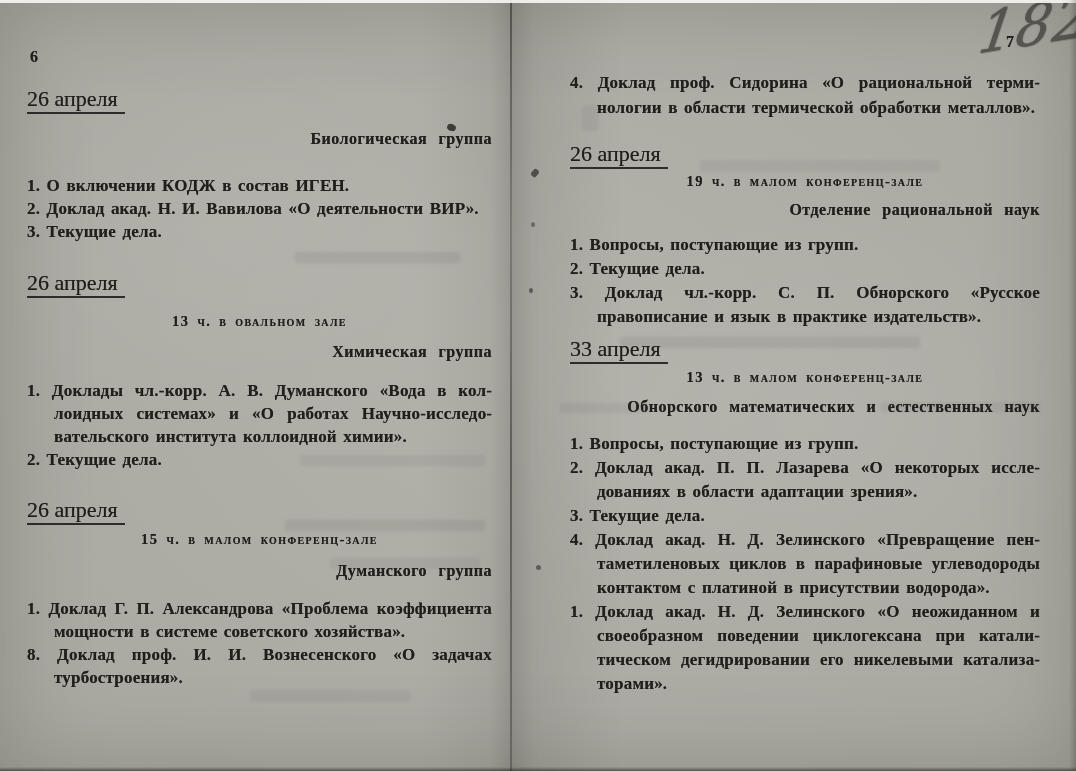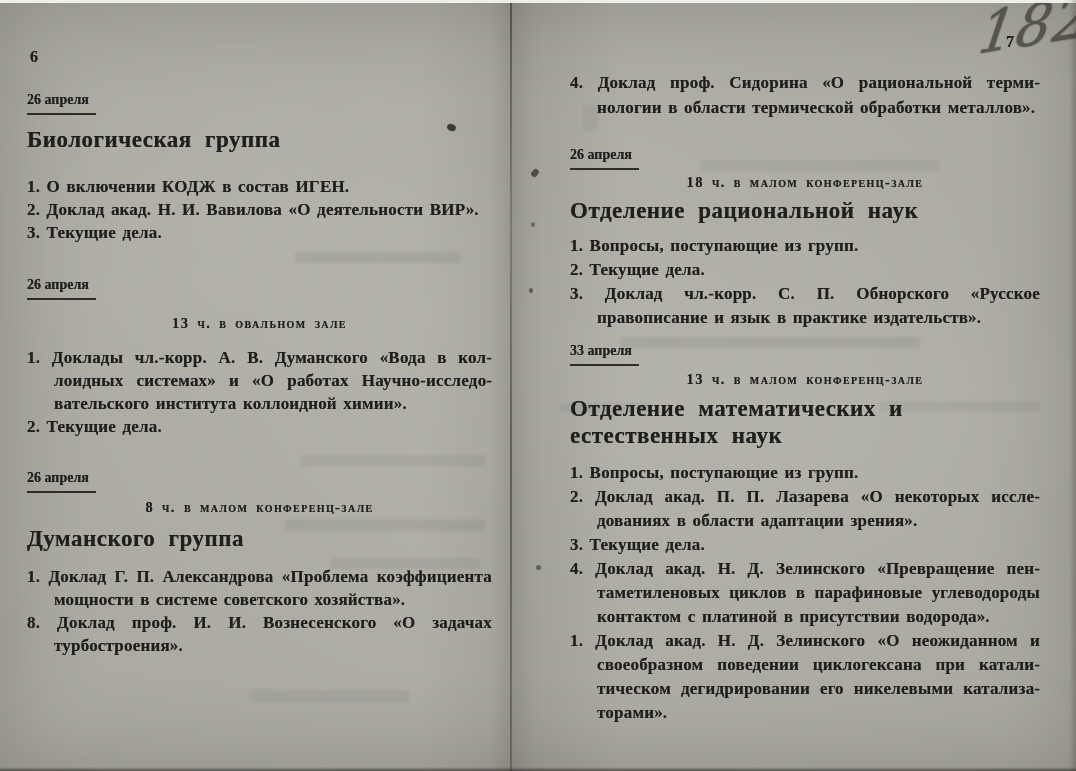--- a/index.html
+++ b/index.html
@@ -22,31 +22,31 @@
     background:linear-gradient(270deg, rgba(0,0,0,0) 84%, rgba(42,40,34,0.09) 100%); }
 
   .pn { position:absolute; font-size:16px; font-weight:bold;
         text-shadow:0 0 0.6px rgba(30,30,28,0.7); }
   .pn--left  { left:30px; top:48px; }
   .pn--right { right:62px; top:33px; }
 
   
   .date-row { line-height:21px; }
   .date {
-    display:inline-block; font-size:14px; font-weight:bold;
+    display:inline-block; font-size:22px; font-weight:normal;
     padding:0 7px 3px 0; border-bottom:2px solid rgba(32,30,27,0.9);
     text-shadow:0 0 0.6px rgba(30,30,28,0.7);
   }
   .venue {
     text-align:center; font-size:14.5px; font-weight:bold;
     font-variant-caps:small-caps; letter-spacing:1.4px; word-spacing:3px;
     line-height:17px; text-shadow:0 0 0.5px rgba(30,30,28,0.7);
   }
   .heading {
-    margin:0; text-align:left; font-size:23px; font-weight:bold;
+    margin:0; text-align:right; font-size:16px; font-weight:bold;
     letter-spacing:0.5px; word-spacing:7px; line-height:26px;
     text-shadow:0 0 0.6px rgba(30,30,28,0.75);
   }
   .items { }
   .item {
     margin:0; padding-left:27px; text-indent:-27px;
     font-size:17px; font-weight:bold; letter-spacing:0.2px; word-spacing:2px;
     text-align:justify; text-shadow:0 0 0.5px rgba(30,30,28,0.65);
   }
   .page--left  .item { line-height:23px; }
@@ -120,60 +120,61 @@
       <div class="items">
         <p class="item">1. О включении КОДЖ в состав ИГЕН.</p>
         <p class="item">2. Доклад акад. Н. И. Вавилова «О деятельности ВИР».</p>
         <p class="item">3. Текущие дела.</p>
       </div>
     </section>
 
     <section class="sec sec-l2">
       <div class="date-row"><span class="date">26 апреля</span></div>
       <div class="venue">13 ч. в овальном зале</div>
+      <h2 class="heading">Химическая группа</h2>
       <div class="items">
         <p class="item">1. Доклады чл.-корр. А. В. Думанского «Вода в кол­лоидных системах» и «О работах Научно-исследо­вательского института коллоидной химии».</p>
         <p class="item">2. Текущие дела.</p>
       </div>
     </section>
 
     <section class="sec sec-l3">
       <div class="date-row"><span class="date">26 апреля</span></div>
-      <div class="venue">8 ч. в малом конференц-зале</div>
+      <div class="venue">15 ч. в малом конференц-зале</div>
       <h2 class="heading">Думанского группа</h2>
       <div class="items">
         <p class="item">1. Доклад Г. П. Александрова «Проблема коэффи­циента мощности в системе советского хозяйства».</p>
         <p class="item">8. Доклад проф. И. И. Вознесенского «О задачах турбостроения».</p>
       </div>
     </section>
   </div>
 
   <div class="page page--right">
     <div class="pn pn--right">7</div>
     <div class="handwriting">182</div>
 
     <div class="items carryover">
       <p class="item">4. Доклад проф. Сидорина «О рациональной терми­нологии в области термической обработки метал­лов».</p>
     </div>
 
     <section class="sec sec-r1">
       <div class="date-row"><span class="date">26 апреля</span></div>
-      <div class="venue">18 ч. в малом конференц-зале</div>
+      <div class="venue">19 ч. в малом конференц-зале</div>
       <h2 class="heading">Отделение рациональной наук</h2>
       <div class="items">
         <p class="item">1. Вопросы, поступающие из групп.</p>
         <p class="item">2. Текущие дела.</p>
         <p class="item">3. Доклад чл.-корр. С. П. Обнорского «Русское правописание и язык в практике издательств».</p>
       </div>
     </section>
 
     <section class="sec sec-r2">
       <div class="date-row"><span class="date">33 апреля</span></div>
       <div class="venue">13 ч. в малом конференц-зале</div>
-      <h2 class="heading">Отделение математических и естественных наук</h2>
+      <h2 class="heading">Обнорского математических и естественных наук</h2>
       <div class="items">
         <p class="item">1. Вопросы, поступающие из групп.</p>
         <p class="item">2. Доклад акад. П. П. Лазарева «О некоторых иссле­дованиях в области адаптации зрения».</p>
         <p class="item">3. Текущие дела.</p>
         <p class="item">4. Доклад акад. Н. Д. Зелинского «Превращение пен­таметиленовых циклов в парафиновые углеводороды контактом с платиной в присутствии водорода».</p>
         <p class="item">1. Доклад акад. Н. Д. Зелинского «О неожиданном и своеобразном поведении циклогексана при катали­тическом дегидрировании его никелевыми катализа­торами».</p>
       </div>
     </section>
   </div>
 

